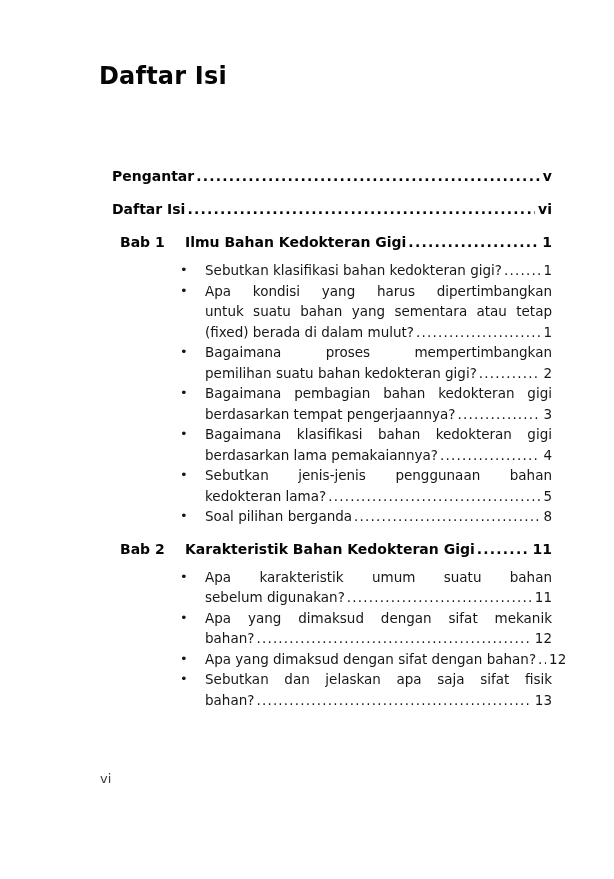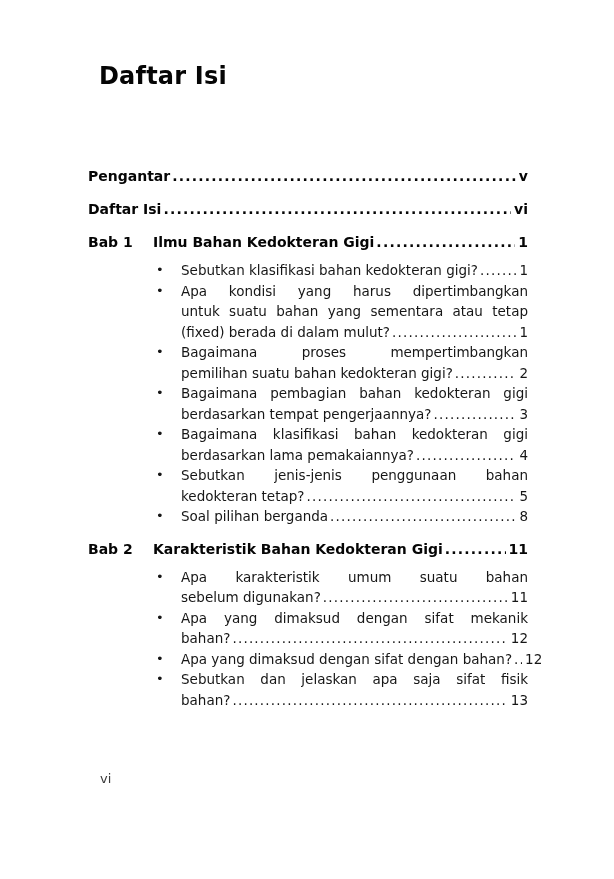--- a/index.html
+++ b/index.html
@@ -21,39 +21,40 @@
     left: 99px;
     top: 62px;
     margin: 0;
     font-size: 24px;
     font-weight: 700;
     color: #050505;
     letter-spacing: 0.2px;
   }
   .toc {
     position: absolute;
-    left: 88px;
+    left: 112px;
     top: 165px;
     width: 440px;
   }
   
   .head-row {
     display: flex;
     align-items: baseline;
     font-size: 14px;
     font-weight: 700;
     line-height: 22px;
     color: #050505;
     margin: 11px 0 0 0;
   }
   .toc > .head-row:first-child { margin-top: 0; }
   .head-row.chapter { margin-bottom: 7px; }
   .bab-label {
     width: 65px;
     flex-shrink: 0;
+    margin-left: 8px;
   }
   .head-title { white-space: nowrap; }
   
   .bullet-entry {
     display: flex;
     font-size: 13.5px;
     line-height: 20.5px;
     color: #161616;
   }
   .bullet-marker {
@@ -175,21 +176,21 @@
             <span class="leader"></span>
             <span class="pagenum">4</span>
           </div>
         </div>
       </div>
       <div class="bullet-entry">
         <span class="bullet-marker">•</span>
         <div class="bullet-body">
           <div class="jline"><span>Sebutkan jenis-jenis penggunaan bahan</span></div>
           <div class="lastline">
-            <span class="lltext"><span>kedokteran tetap?</span></span>
+            <span class="lltext"><span>kedokteran lama?</span></span>
             <span class="leader"></span>
             <span class="pagenum">5</span>
           </div>
         </div>
       </div>
       <div class="bullet-entry">
         <span class="bullet-marker">•</span>
         <div class="bullet-body">
           <div class="lastline">
             <span class="lltext"><span>Soal pilihan berganda </span></span>

